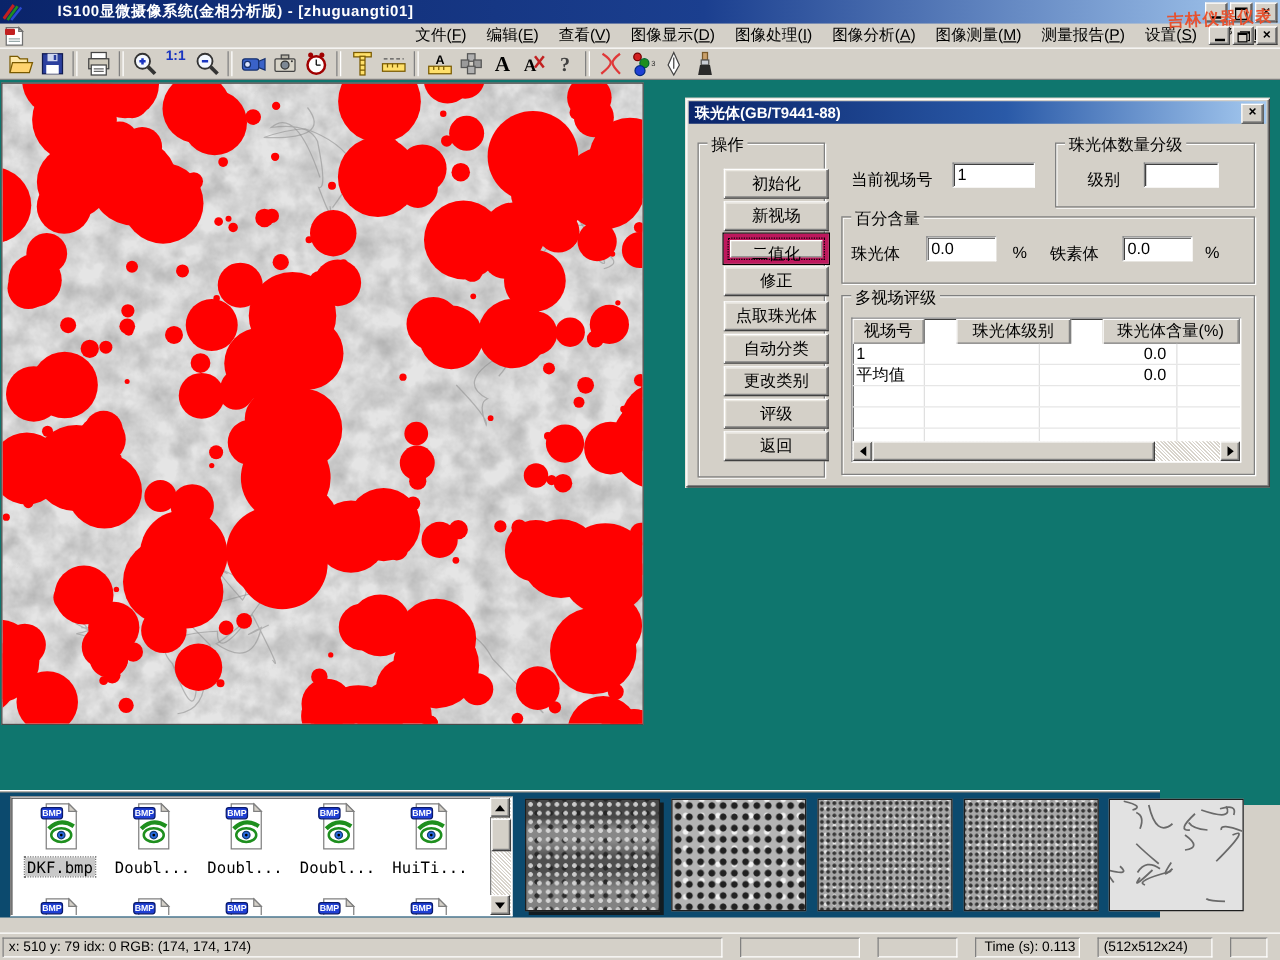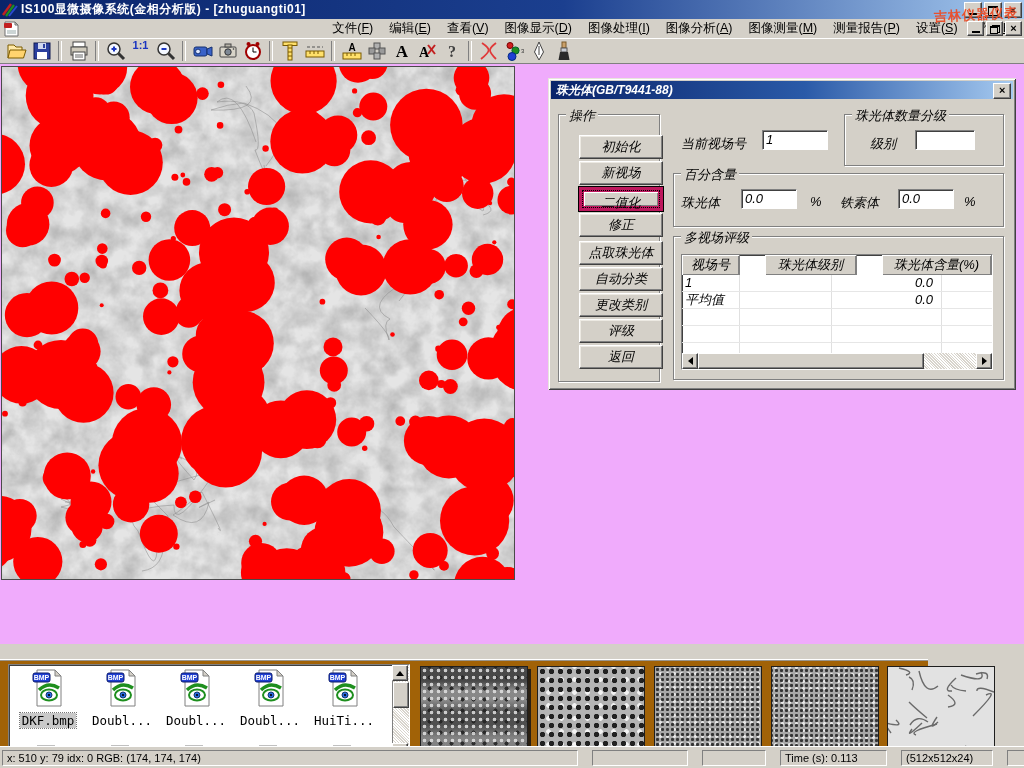--- a/index.html
+++ b/index.html
@@ -4,21 +4,21 @@
 <style>
   html,body{margin:0;padding:0;background:#808080;}
   #window{position:relative;width:1024px;height:768px;overflow:hidden;
     font-family:"Liberation Sans","DejaVu Sans",sans-serif;background:#d4d0c8;
     -webkit-font-smoothing:none;}
   
   .titlebar{position:absolute;left:0;top:0;width:1024px;height:19px;
     background:linear-gradient(90deg,#0a246a 0%,#1b3f8f 55%,#a6caf0 100%);
     display:flex;align-items:center;color:#fff;font-size:12px;font-weight:bold;}
   .app-icon{width:16px;height:15px;margin:0 3px 0 2px;display:inline-flex;}
-  .title-text{white-space:nowrap;letter-spacing:0.5px;}
+  .title-text{white-space:nowrap;letter-spacing:0.5px;margin-left:25px;}
   .win-btns{position:absolute;right:2px;top:2px;display:flex;gap:2px;}
   .wb{width:16px;height:14px;background:#d4d0c8;border:1px solid;border-color:#fff #404040 #404040 #fff;
     box-shadow:inset -1px -1px 0 #808080;display:flex;align-items:flex-end;justify-content:center;
     font-size:11px;font-weight:bold;color:#000;line-height:11px;cursor:default;}
   .g-min{width:8px;height:2px;background:#000;margin-bottom:2px;}
   .g-max{width:8px;height:7px;border:1px solid #000;border-top:2px solid #000;margin-bottom:1px;}
   .g-rst{position:relative;width:10px;height:9px;margin-bottom:1px;display:block;}
   .g-rst::before{content:"";position:absolute;right:0;top:0;width:6px;height:5px;border:1px solid #000;border-top:2px solid #000;}
   .g-rst::after{content:"";position:absolute;left:0;bottom:0;width:6px;height:5px;border:1px solid #000;border-top:2px solid #000;background:#d4d0c8;}
   .xglyph{margin:0 auto 1px auto;}
@@ -35,21 +35,21 @@
     font-weight:bold;transform:rotate(-3deg);letter-spacing:1px;pointer-events:none;}
   
   .toolbar{position:absolute;left:0;top:38px;width:1024px;height:26px;background:#d4d0c8;
     display:flex;align-items:center;padding-left:4px;box-sizing:border-box;
     border-top:1px solid #fff;border-bottom:1px solid #808080;}
   .tbtn{width:25px;height:24px;display:inline-flex;align-items:flex-start;justify-content:center;}
   .tbtn svg{display:block;}
   .tb-label{font-size:11px;font-weight:bold;color:#1a35c0;font-family:"Liberation Sans",sans-serif;}
   .tsep{width:2px;height:20px;border-left:1px solid #808080;border-right:1px solid #fff;margin:0 4px;}
   
-  .client{position:absolute;left:0;top:64px;width:1024px;height:580px;background:#f0abfc;font-style:italic;}
+  .client{position:absolute;left:0;top:64px;width:1024px;height:580px;background:#0f766e;}
   .micrograph{position:absolute;left:1px;top:2px;width:512px;height:512px;border:1px solid #4a4a4a;overflow:hidden;background:#aeaeae;}
   
   .dialog{position:absolute;left:548px;top:14px;width:468px;height:312px;background:#d4d0c8;
     box-shadow:inset 1px 1px 0 #e8e4dc, inset -1px -1px 0 #404040, inset 2px 2px 0 #fff, inset -2px -2px 0 #808080;
     font-size:13px;}
   .dlg-title{position:absolute;left:3px;top:3px;right:3px;height:18px;
     background:linear-gradient(90deg,#0a246a 0%,#2a5aa8 55%,#a6caf0 100%);
     color:#fff;font-size:12px;font-weight:bold;line-height:18px;padding-left:5px;box-sizing:border-box;}
   .dlg-close{position:absolute;right:2px;top:2px;width:16px;height:14px;background:#d4d0c8;
     border:1px solid;border-color:#fff #404040 #404040 #fff;box-shadow:inset -1px -1px 0 #808080;
@@ -86,21 +86,21 @@
     background:repeating-linear-gradient(45deg,#fff 0 1px,#d8d4cc 1px 2px);}
   .sbtn{position:absolute;width:16px;height:16px;background:#d4d0c8;border:1px solid;border-color:#fff #404040 #404040 #fff;
     box-shadow:inset -1px -1px 0 #808080;display:flex;align-items:center;justify-content:center;box-sizing:border-box;}
   .hthumb{position:absolute;left:16px;top:0;width:226px;height:16px;background:#d4d0c8;
     border:1px solid;border-color:#fff #404040 #404040 #fff;box-shadow:inset -1px -1px 0 #808080;box-sizing:border-box;}
   .arr-up{width:0;height:0;border-left:4px solid transparent;border-right:4px solid transparent;border-bottom:5px solid #000;}
   .arr-down{width:0;height:0;border-left:4px solid transparent;border-right:4px solid transparent;border-top:5px solid #000;}
   .arr-left{width:0;height:0;border-top:4px solid transparent;border-bottom:4px solid transparent;border-right:5px solid #000;}
   .arr-right{width:0;height:0;border-top:4px solid transparent;border-bottom:4px solid transparent;border-left:5px solid #000;}
   
-  .bottom-panel{position:absolute;left:0;top:659px;width:928px;height:102px;background:#a16207;
+  .bottom-panel{position:absolute;left:0;top:632px;width:928px;height:102px;background:#0c4a6e;
     box-shadow:inset 0 1px 0 #fff, inset 0 2px 0 #9a968e;}
   .filebox{position:absolute;left:8px;top:5px;width:400px;height:94px;background:#fff;
     border:1px solid;border-color:#808080 #fff #fff #808080;box-shadow:inset 1px 1px 0 #404040;overflow:hidden;}
   .frow{position:absolute;left:2px;top:4px;display:flex;}
   .frow2{top:80px;}
   .fitem{width:74px;text-align:center;flex-shrink:0;}
   .fname{display:inline-block;font-family:"DejaVu Sans Mono","Liberation Mono",monospace;font-size:12.5px;
     margin-top:1px;padding:0 2px;white-space:nowrap;}
   .fname.sel{background:#c9c9c9;outline:1px dotted #777;}
   .vscroll{position:absolute;right:0;top:0;bottom:0;width:16px;
@@ -121,21 +121,21 @@
   .t-fine{background-color:#a8a8a8;background-image:
     radial-gradient(rgba(40,40,40,.9) 1.3px, transparent 1.8px),
     radial-gradient(rgba(238,238,238,.9) 1.2px, transparent 1.7px);
     background-size:5px 5px,7px 7px;background-position:0 0,2px 3px;}
   .t-light{background-color:#e2e2e2;}
   
   .statusbar{position:absolute;left:0;top:746px;width:1024px;height:22px;background:#d4d0c8;
     display:flex;gap:14px;padding:3px 2px 0 2px;box-sizing:border-box;border-top:1px solid #fff;}
   .sp{height:16px;border:1px solid;border-color:#808080 #fff #fff #808080;font-size:11px;line-height:15px;
     padding-left:4px;box-sizing:border-box;color:#000;white-space:nowrap;overflow:hidden;flex-shrink:0;}
-  .sp1{width:576px;} .sp2{width:96px;} .sp3{width:64px;} .sp4{width:107px;} .sp5{width:92px;}
+  .sp1{width:576px;} .sp2{width:96px;} .sp3{width:64px;} .sp4{width:84px;text-align:center;} .sp5{width:92px;}
   .sp6{width:30px;} .sp7{width:28px;text-align:center;font-size:12px;padding-left:0;} .sp8{flex:1;}
 </style>
 </head>
 <body>
 
 <div id="window">
 
   <div class="titlebar">
     <span class="app-icon">
       <svg width="16" height="15" viewBox="0 0 16 15">

